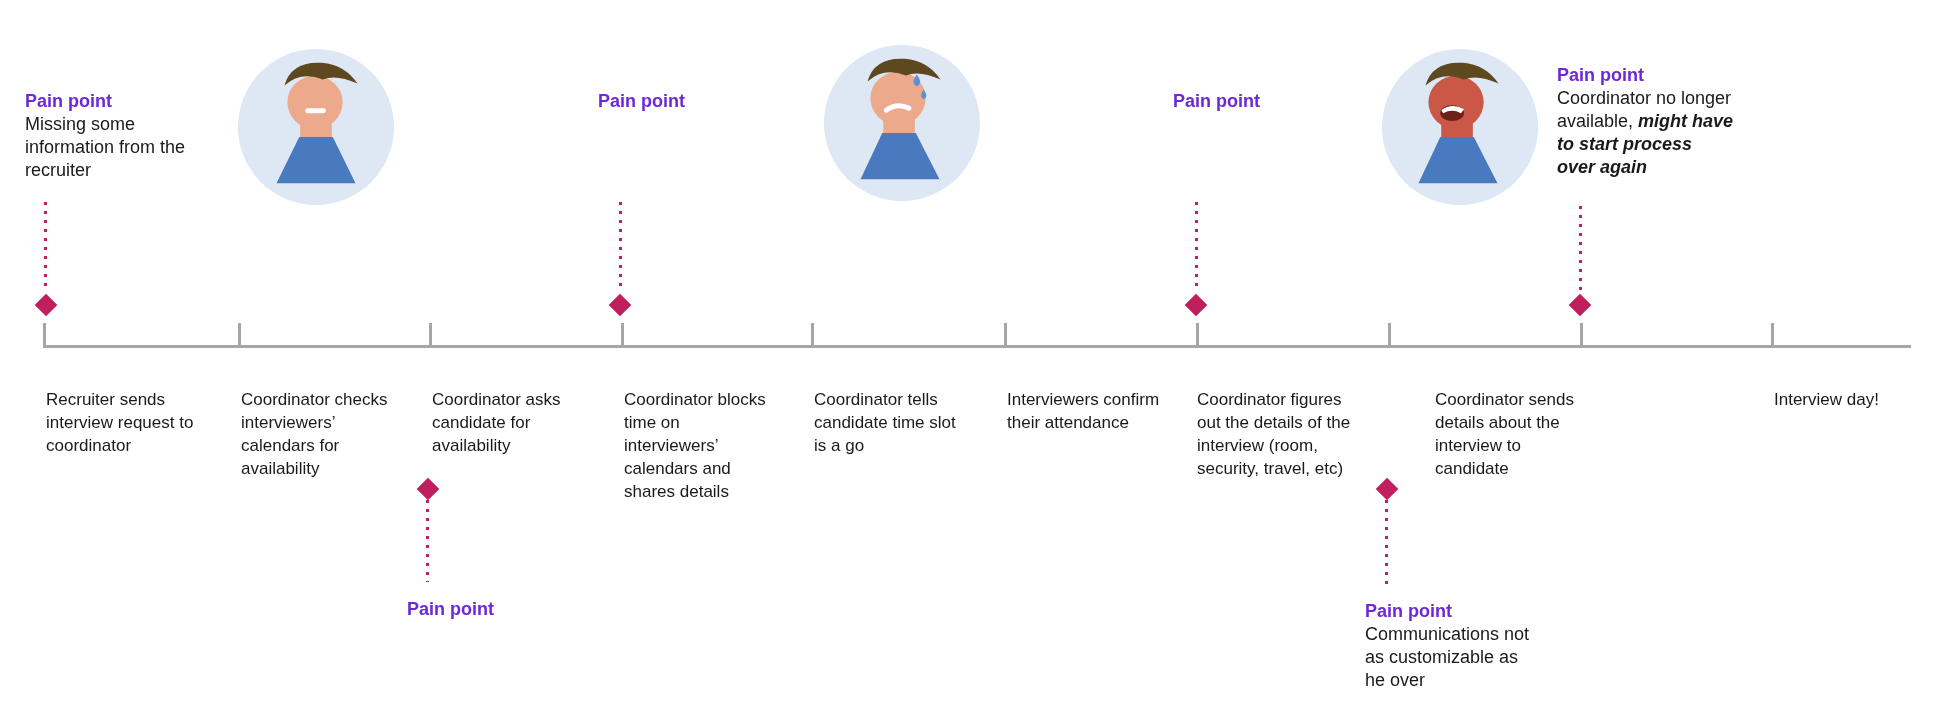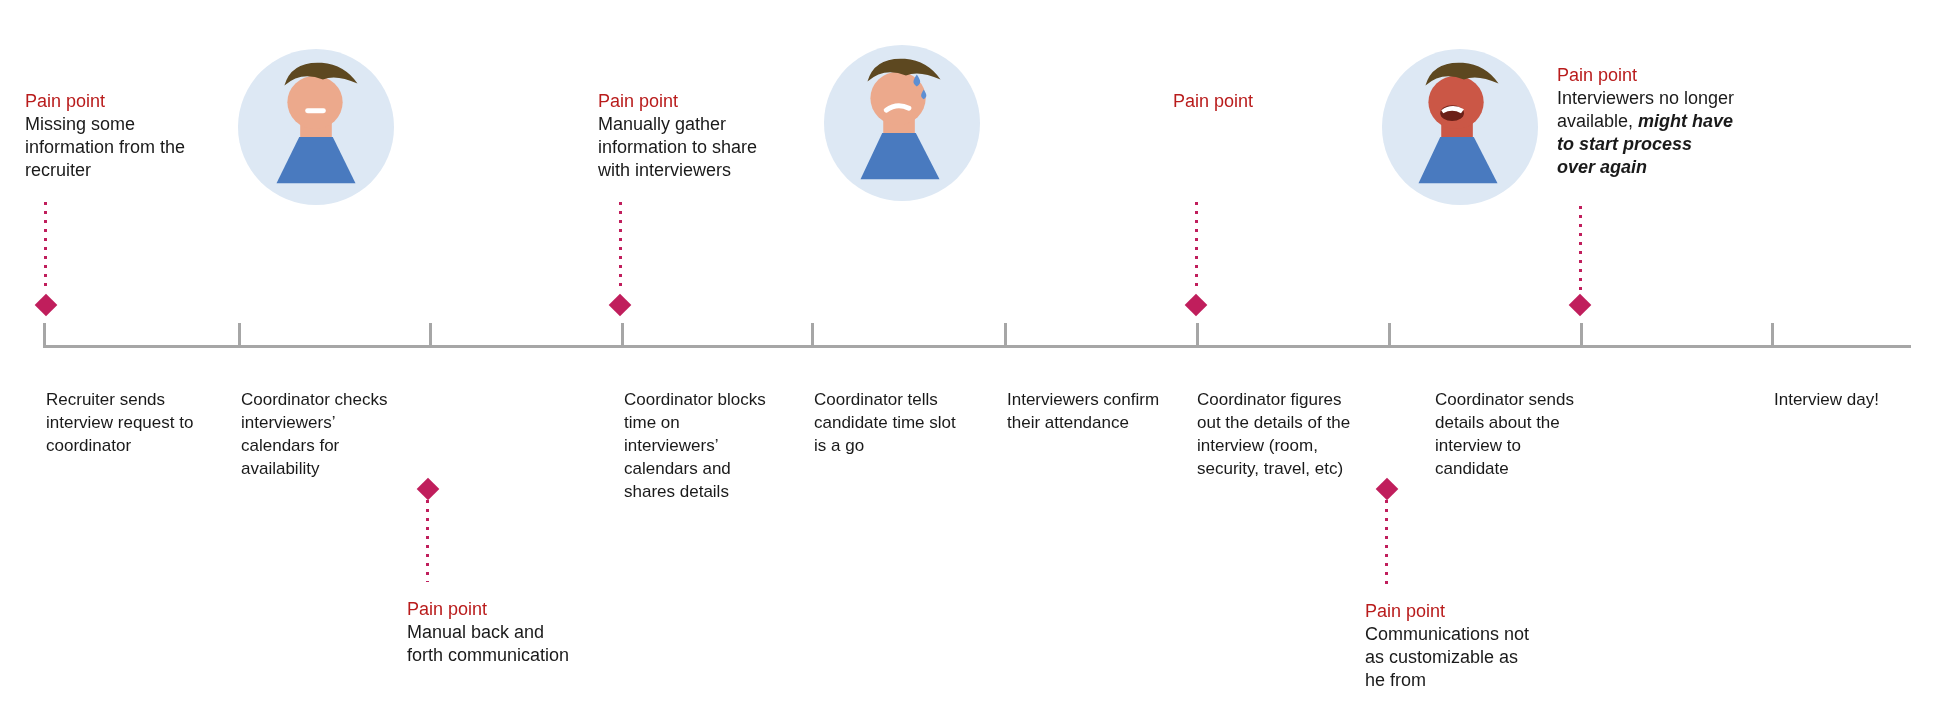--- a/index.html
+++ b/index.html
@@ -2,21 +2,21 @@
 <html><head>
 <meta charset="utf-8">
 <style>
   html,body{margin:0;padding:0;background:#fff;}
   .canvas{
     position:relative;width:1934px;height:726px;background:#ffffff;overflow:hidden;
     font-family:"Liberation Sans","DejaVu Sans",sans-serif;color:#161616;
   }
   
   .pp{position:absolute;font-size:18px;line-height:23px;}
-  .pp-title{font-weight:400;color:#b91c1c;}
+  .pp-title{font-weight:700;color:#6d28d9;}
   .pp-body{color:#1a1a1a;}
   .emph{font-weight:700;font-style:italic;}
   
   .dotline{
     position:absolute;width:3px;
     background-image:repeating-linear-gradient(to bottom,#c01e5c 0,#c01e5c 3px,transparent 3px,transparent 9px);
   }
   
   .diamond{position:absolute;width:16px;height:16px;background:#c01e5c;transform:rotate(45deg);}
   
@@ -32,28 +32,27 @@
 <body>
 
 <div class="canvas">
 
   <div class="pp" style="left:25px;top:90px;width:172px">
     <div class="pp-title">Pain point</div>
     <div class="pp-body">Missing some information from the recruiter</div>
   </div>
   <div class="pp" style="left:598px;top:90px;width:178px">
     <div class="pp-title">Pain point</div>
-    <div class="pp-body">Manually gather information to share with interviewers</div>
   </div>
   <div class="pp" style="left:1173px;top:90px;width:162px">
     <div class="pp-title">Pain point</div>
   </div>
   <div class="pp" style="left:1557px;top:64px;width:178px">
     <div class="pp-title">Pain point</div>
-    <div class="pp-body"><span>Interviewers no longer available,</span> <span class="emph">might have to start process over again</span></div>
+    <div class="pp-body"><span>Coordinator no longer available,</span> <span class="emph">might have to start process over again</span></div>
   </div>
 
   <div class="dotline" style="left:44px;top:202px;height:90px"></div>
   <div class="diamond" style="left:38px;top:297px"></div>
 
   <div class="dotline" style="left:619px;top:202px;height:90px"></div>
   <div class="diamond" style="left:612px;top:297px"></div>
 
   <div class="dotline" style="left:1195px;top:202px;height:90px"></div>
   <div class="diamond" style="left:1188px;top:297px"></div>
@@ -104,34 +103,34 @@
   <div class="tick" style="left:621px"></div>
   <div class="tick" style="left:811px"></div>
   <div class="tick" style="left:1004px"></div>
   <div class="tick" style="left:1196px"></div>
   <div class="tick" style="left:1388px"></div>
   <div class="tick" style="left:1580px"></div>
   <div class="tick" style="left:1771px"></div>
 
   <div class="step" style="left:241px">Coordinator checks interviewers’ calendars for availability</div>
   <div class="step" style="left:46px">Recruiter sends interview request to coordinator</div>
+  <div class="step" style="left:432px">Coordinator asks candidate for availability</div>
   <div class="step" style="left:624px">Coordinator blocks time on interviewers’ calendars and shares details</div>
   <div class="step" style="left:814px">Coordinator tells candidate time slot is a go</div>
   <div class="step" style="left:1007px">Interviewers confirm their attendance</div>
   <div class="step" style="left:1197px">Coordinator figures out the details of the interview (room, security, travel, etc)</div>
   <div class="step" style="left:1435px">Coordinator sends details about the interview to candidate</div>
   <div class="step" style="left:1774px">Interview day!</div>
 
   <div class="diamond" style="left:420px;top:481px"></div>
   <div class="dotline" style="left:426px;top:500px;height:82px"></div>
   <div class="pp" style="left:407px;top:598px;width:172px">
     <div class="pp-title">Pain point</div>
-    <div class="pp-body">Manual back and forth communication</div>
   </div>
 
   <div class="diamond" style="left:1379px;top:481px"></div>
   <div class="dotline" style="left:1385px;top:500px;height:84px"></div>
   <div class="pp" style="left:1365px;top:600px;width:172px">
     <div class="pp-title">Pain point</div>
-    <div class="pp-body">Communications not as customizable as he from</div>
+    <div class="pp-body">Communications not as customizable as he over</div>
   </div>
 
 </div>
 
 </body></html>

